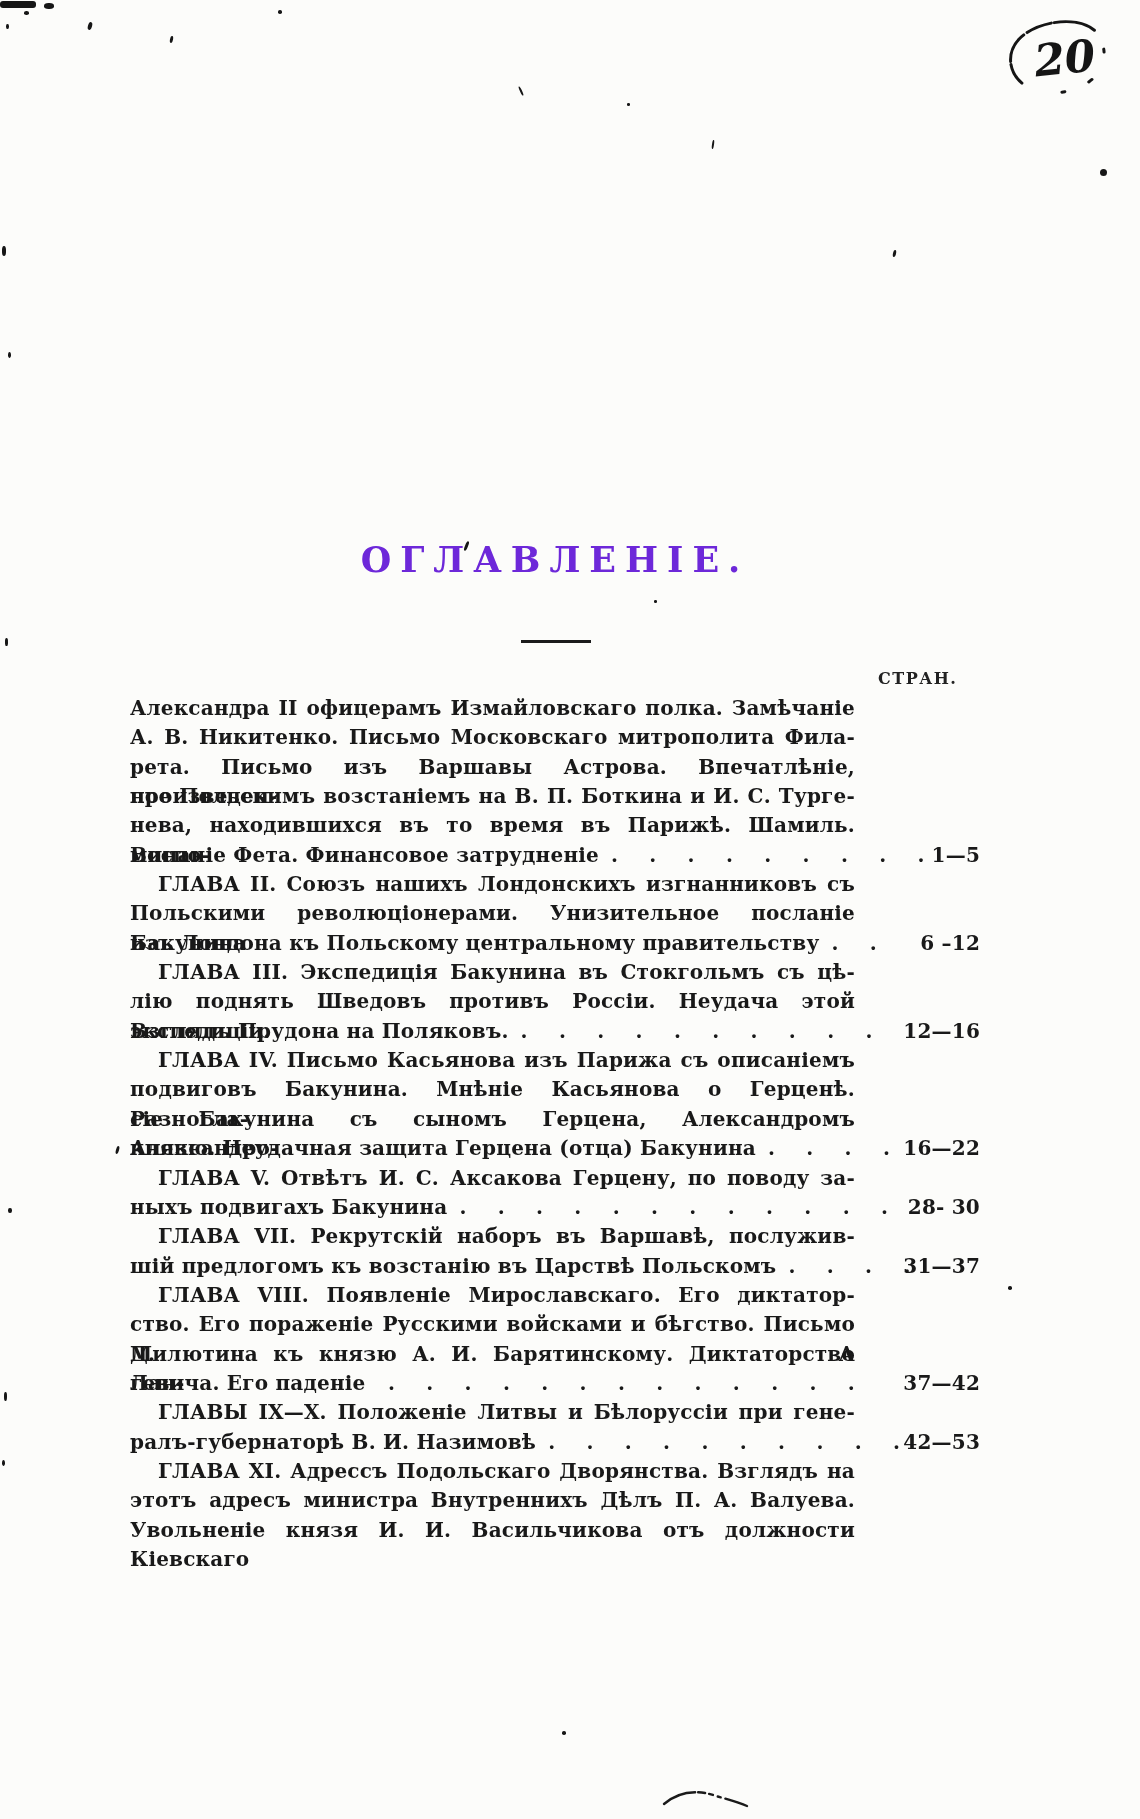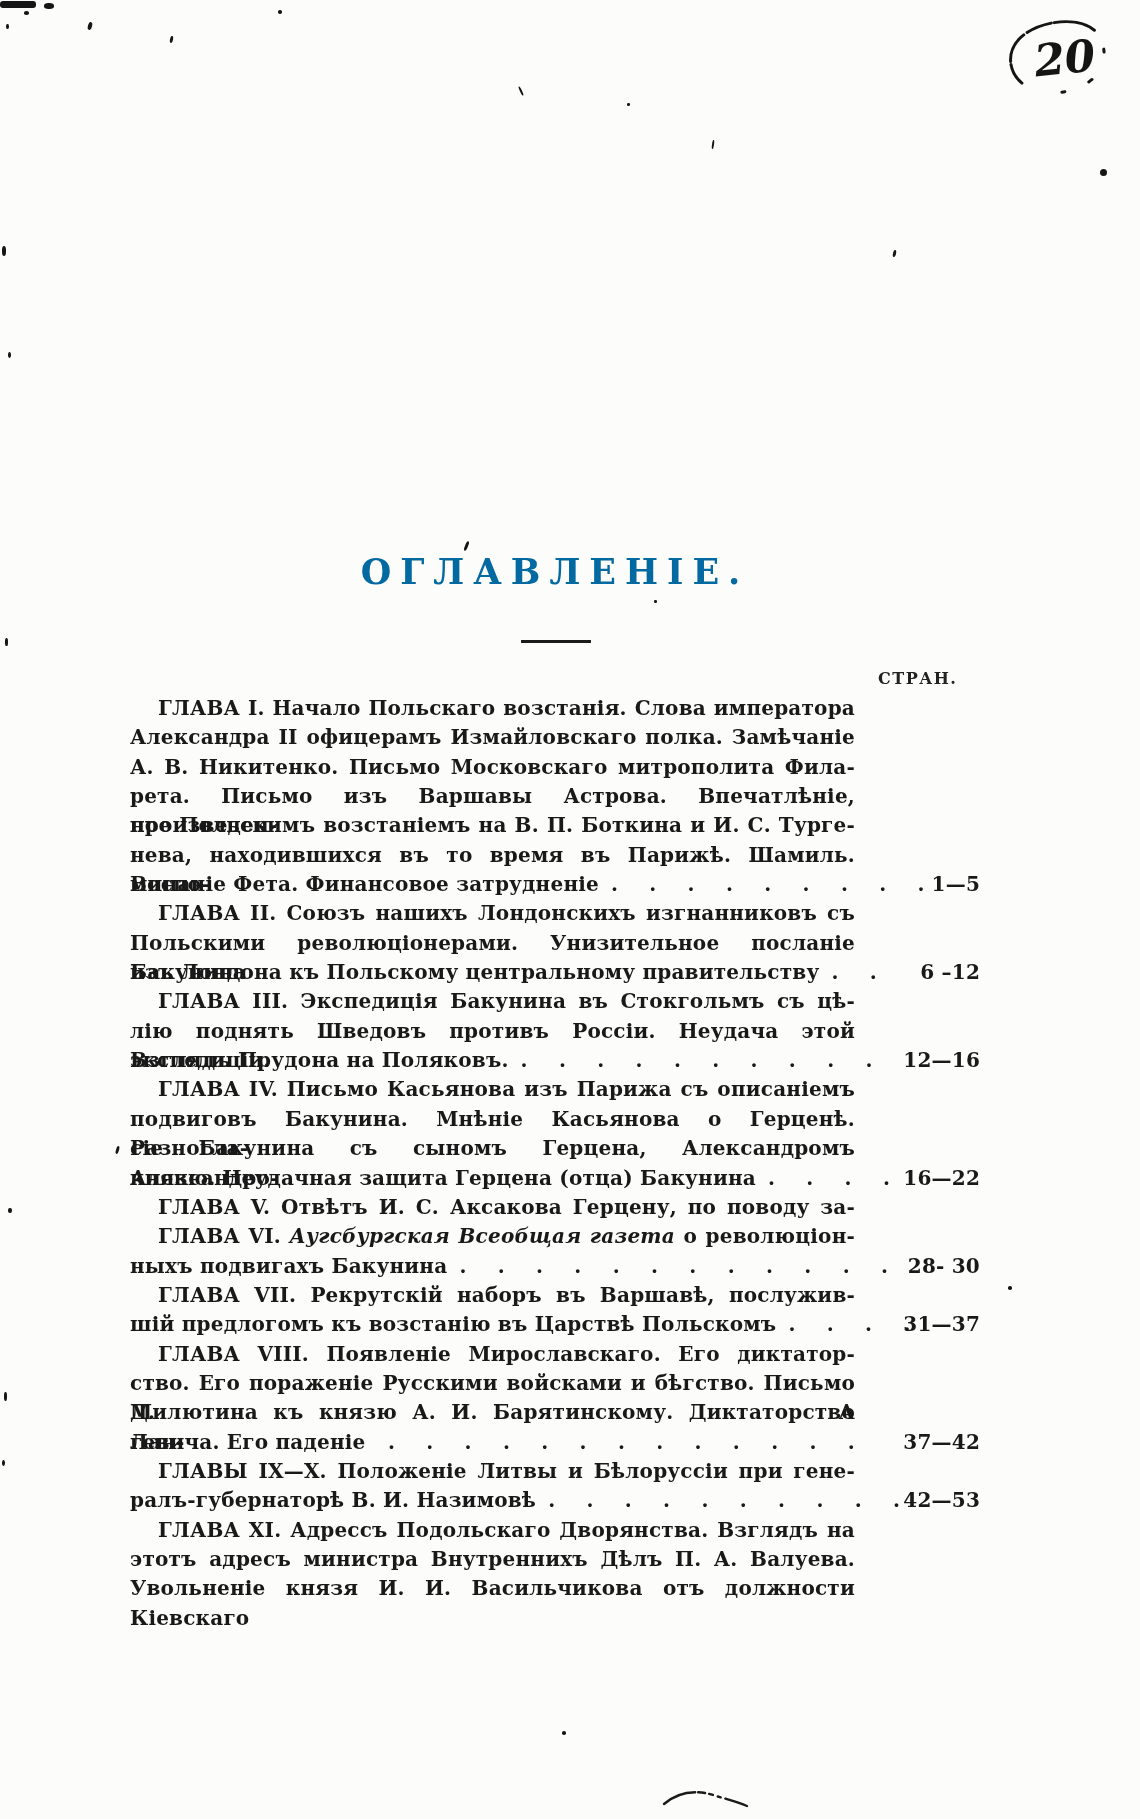--- a/index.html
+++ b/index.html
@@ -1,22 +1,22 @@
 <!DOCTYPE html>
 <html><head>
 <meta charset="utf-8">
 <style>
   html,body{margin:0;padding:0;background:#e8e8e6;}
   .page{position:relative;width:1140px;height:1819px;margin:0 auto;background:#fcfcfa;
         color:#1a1a1a;font-family:"DejaVu Serif",serif;font-weight:bold;overflow:hidden;}
   
   .circled{position:absolute;left:1000px;top:14px;width:120px;height:86px;transform:rotate(-6deg);}
   
-  .title{position:absolute;left:130px;top:551px;width:850px;text-align:center;
-         font-size:35px;font-weight:600;letter-spacing:9px;white-space:nowrap;color:#0369a1;}
+  .title{position:absolute;left:130px;top:539px;width:850px;text-align:center;
+         font-size:35px;font-weight:600;letter-spacing:9px;white-space:nowrap;color:#6d28d9;}
   .rule{position:absolute;left:521px;top:640px;width:70px;height:3px;background:#1b1b1b;}
   
   .colhdr{position:absolute;left:878px;top:669px;width:100px;text-align:left;
           font-size:16px;letter-spacing:1.5px;color:#222;}
   
   .toc{position:absolute;left:130px;top:694px;width:725px;font-size:20px;
        line-height:29.35px;letter-spacing:0.2px;color:#191919;}
   .line{position:relative;height:29.35px;overflow:visible;}
   .just .t{display:block;text-align:justify;text-align-last:justify;}
   .ind .t{text-indent:28px;}
@@ -40,23 +40,20 @@
     </svg>
   </div>
 
   <div class="title">ОГЛАВЛЕНІЕ.</div>
   <div class="rule"></div>
 
   <div class="colhdr">СТРАН.</div>
 
   <div class="toc">
 
-    <div class="line ind just">
-        <span class="t">ГЛАВА I. Начало Польскаго возстанія. Слова императора</span>
-      </div>
     <div class="line just">
         <span class="t">Александра II офицерамъ Измайловскаго полка. Замѣчаніе</span>
       </div>
     <div class="line just">
         <span class="t">А. В. Никитенко. Письмо Московскаго митрополита Фила-</span>
       </div>
     <div class="line just">
         <span class="t">рета. Письмо изъ Варшавы Астрова. Впечатлѣніе, произведен-</span>
       </div>
     <div class="line just">
@@ -112,23 +109,20 @@
       <span class="t">князю. Неудачная защита Герцена (отца) Бакунина</span>
       <span class="dots">. . . .</span>
       <span class="pg">16—22</span>
     </div>
 
     <div class="line ind just">
         <span class="t">ГЛАВА V. Отвѣтъ И. С. Аксакова Герцену, по поводу за-</span>
       </div>
 
 
-    <div class="line ind just">
-      <span class="t"><span>ГЛАВА VI. </span><span class="it">Аугсбургская Всеобщая газета</span><span> о революціон-</span></span>
-    </div>
 
     <div class="line ldr">
       <span class="t">ныхъ подвигахъ Бакунина</span>
       <span class="dots">. . . . . . . . . . . .</span>
       <span class="pg">28- 30</span>
     </div>
 
     <div class="line ind just">
         <span class="t">ГЛАВА VII. Рекрутскій наборъ въ Варшавѣ, послужив-</span>
       </div>

